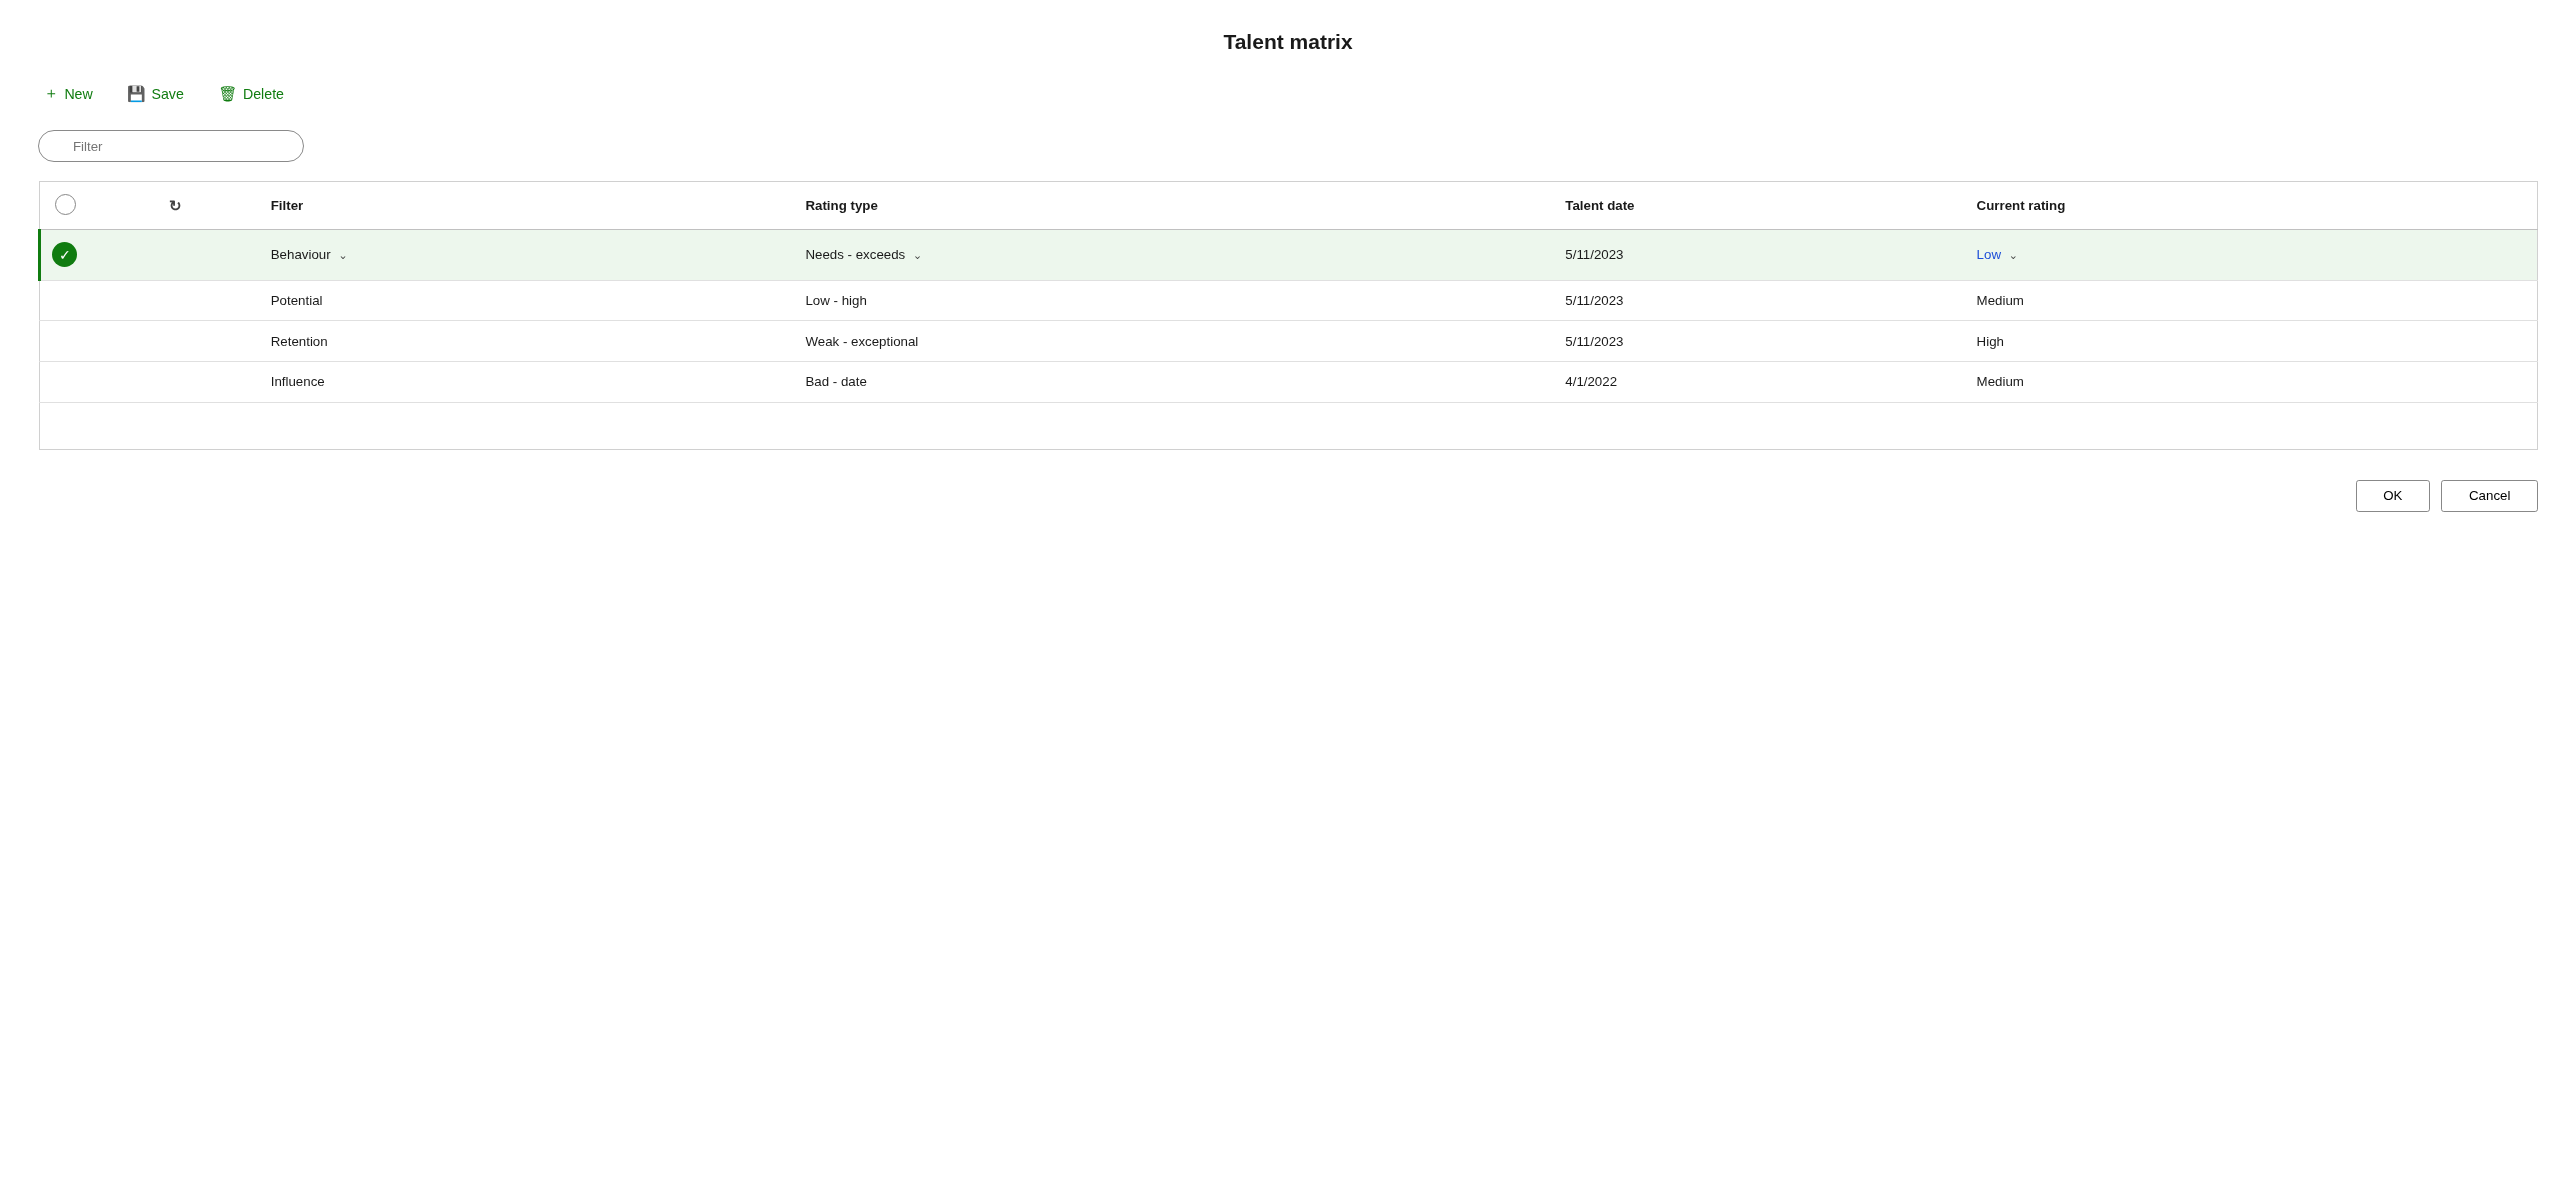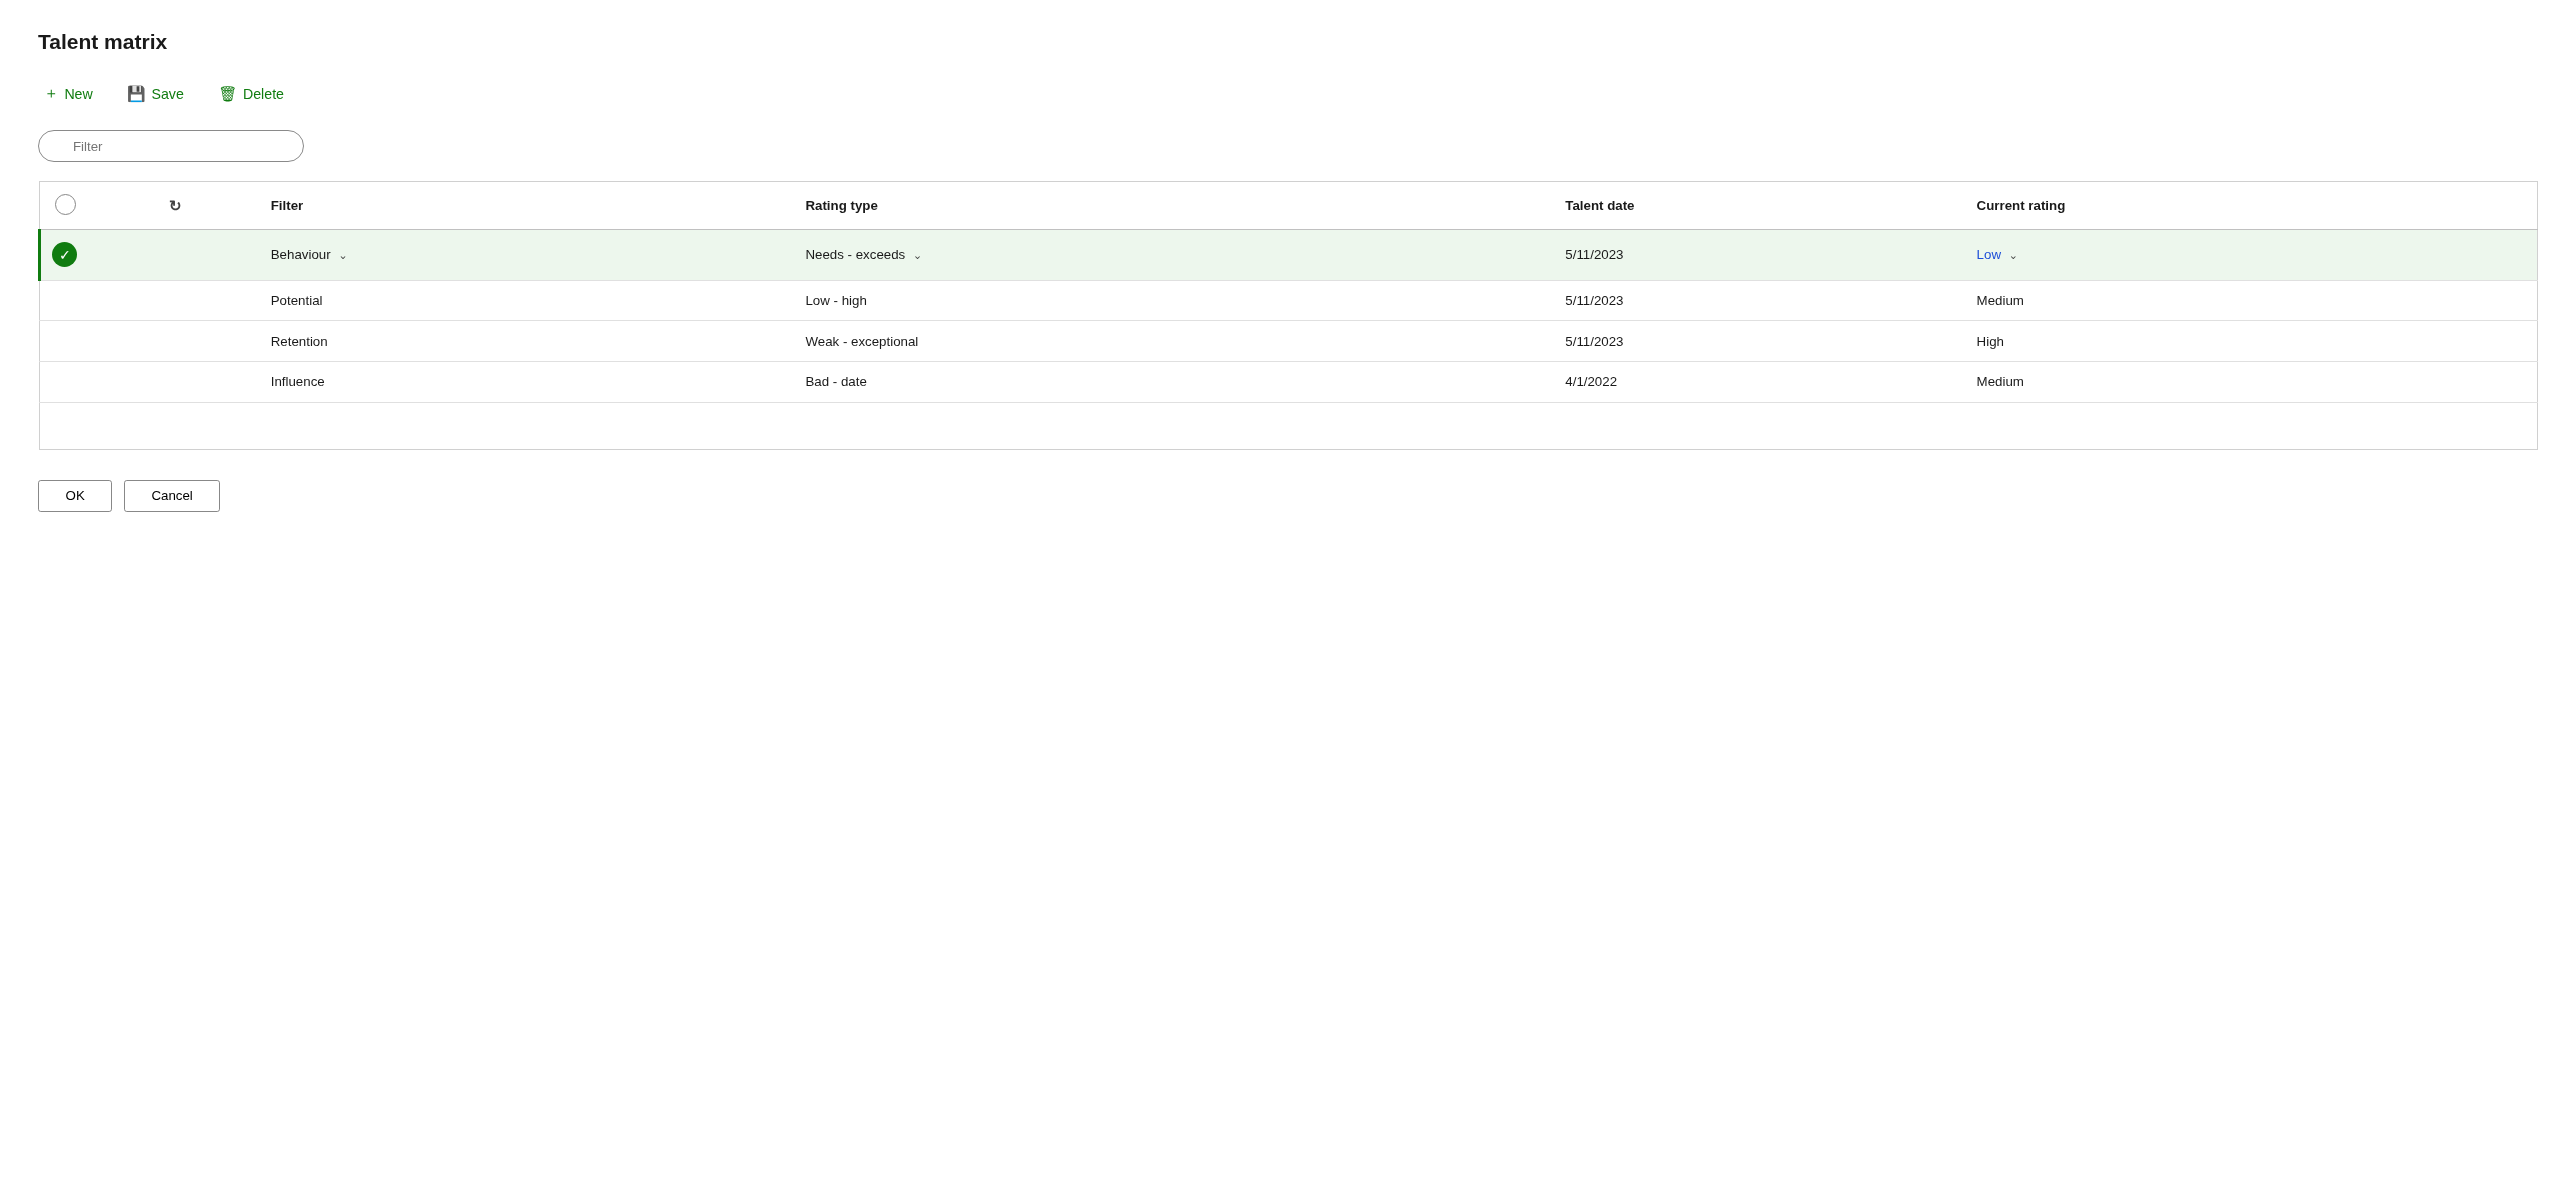--- a/index.html
+++ b/index.html
@@ -10,20 +10,21 @@
       font-size: 14.2px;
       padding: 30px 38px;
       min-height: 100vh;
     }
 
     [data-name="page-title"] {
       font-size: 21px;
       font-weight: 700;
       margin-bottom: 26.6px;
       color: #1a1a1a;
+      text-align: center;
     }
 
     [data-name="toolbar"] {
       display: flex;
       align-items: center;
       gap: 23px;
       margin-bottom: 23px;
     }
 
     [data-name="new-button"],
@@ -155,21 +156,21 @@
       color: #1d4ed8;
       text-decoration: none;
     }
 
     [data-name="empty-row"] td {
       height: 47px;
     }
 
     [data-name="footer"] {
       display: flex;
-      justify-content: flex-start;
+      justify-content: flex-end;
       gap: 11.4px;
       margin-top: 30px;
     }
 
     [data-name="ok-button"],
     [data-name="cancel-button"] {
       padding: 7.6px 26.6px;
       font-size: 13.3px;
       border: 1.4px solid #888;
       background: #fff;

